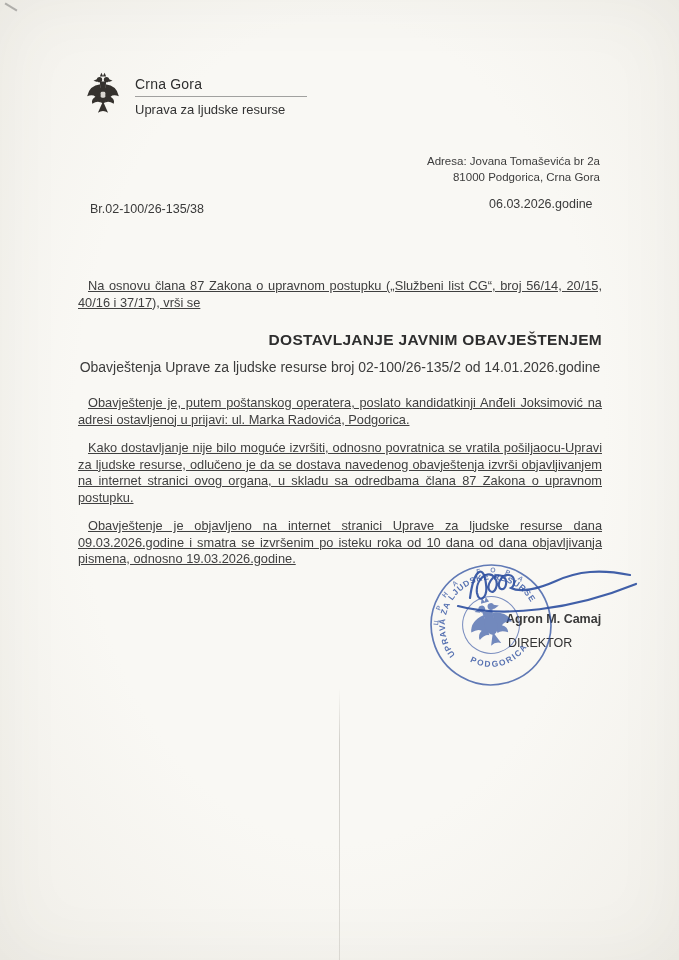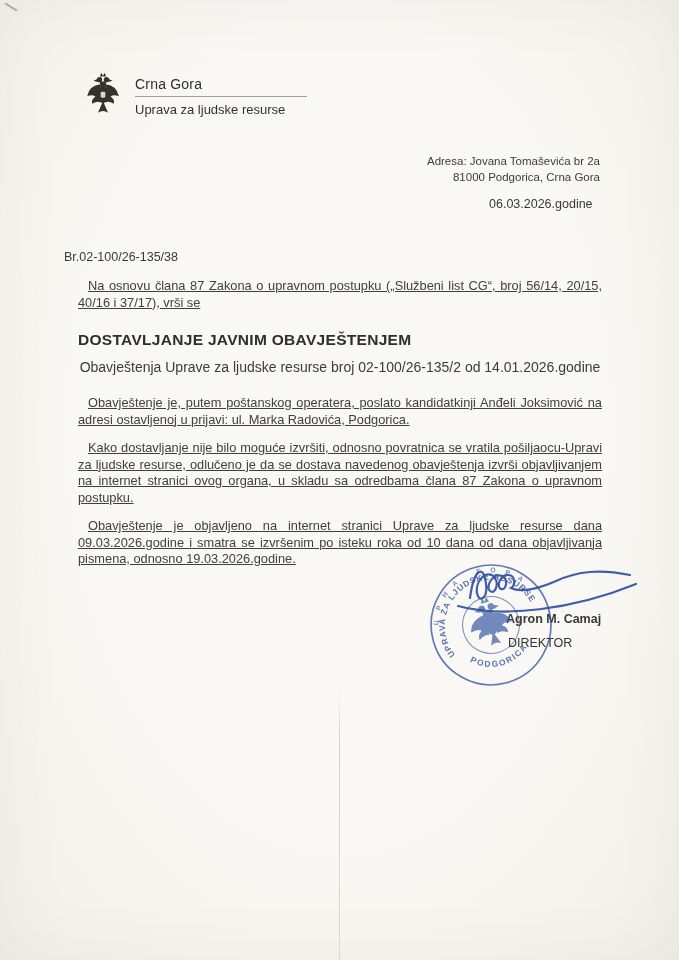--- a/index.html
+++ b/index.html
@@ -14,26 +14,26 @@
     overflow:hidden;
   }
   
   .emblem{position:absolute;left:84px;top:70px;width:38px;height:46px;}
   .org-block{position:absolute;left:135px;top:76px;}
   .country{font-size:14px;color:#2f2f2f;letter-spacing:.2px;}
   .org-divider{width:172px;height:1px;background:rgba(90,90,90,.55);margin:4px 0 5px 0;}
   .org-name{font-size:13px;color:#333;}
   .address-block{position:absolute;right:79px;top:108px;text-align:right;font-size:11.5px;line-height:15.5px;color:#3c3c3c;margin-top:46px;}
   
-  .ref-number{position:absolute;left:64px;top:202px;font-size:12.5px;color:#3a3a3a;margin-top:48px;}
+  .ref-number{position:absolute;left:90px;top:202px;font-size:12.5px;color:#3a3a3a;}
   .doc-date{position:absolute;left:489px;top:197px;font-size:12.5px;color:#3a3a3a;}
   
   .body-block{position:absolute;left:78px;top:278px;width:524px;}
   .para{font-size:12.8px;line-height:16.5px;text-align:justify;margin:0 0 12px 0;text-indent:10px;color:#404040;text-decoration:underline;}
-  .doc-title{font-size:15.5px;font-weight:bold;text-align:left;letter-spacing:.3px;color:#2e2e2e;margin:20px 0 10px 0;}
+  .doc-title{font-size:15.5px;font-weight:bold;text-align:right;letter-spacing:.3px;color:#2e2e2e;margin:20px 0 10px 0;}
   .doc-subtitle{font-size:14px;text-align:center;margin:0 0 20px 0;color:#3c3c3c;}
   
   .signature-area{position:absolute;left:420px;top:560px;width:250px;height:150px;}
   .sig-name{position:absolute;left:86px;top:52px;font-size:12.5px;font-weight:bold;color:#3a3a3a;z-index:1;}
   .sig-role{position:absolute;left:88px;top:76px;font-size:12.5px;font-weight:normal;color:#333;z-index:1;}
   .stamp{position:absolute;left:8px;top:2px;width:126px;height:126px;z-index:2;pointer-events:none;opacity:.88;}
   .signature-scrawl{position:absolute;left:12px;top:-8px;width:230px;height:84px;z-index:3;pointer-events:none;}
   
   .fold-line{position:absolute;left:339px;top:688px;width:1px;height:272px;
     background:linear-gradient(to bottom, rgba(110,105,95,0), rgba(110,105,95,.28) 20%, rgba(110,105,95,.18));}

